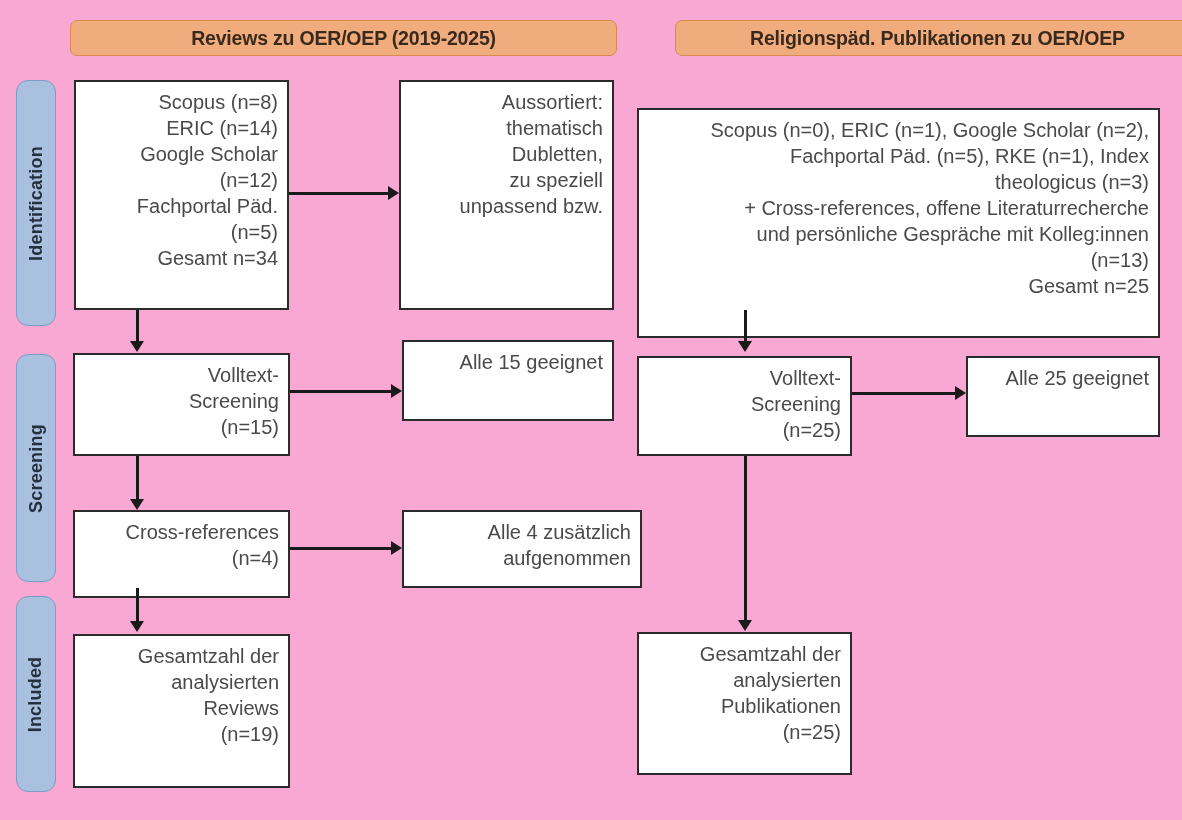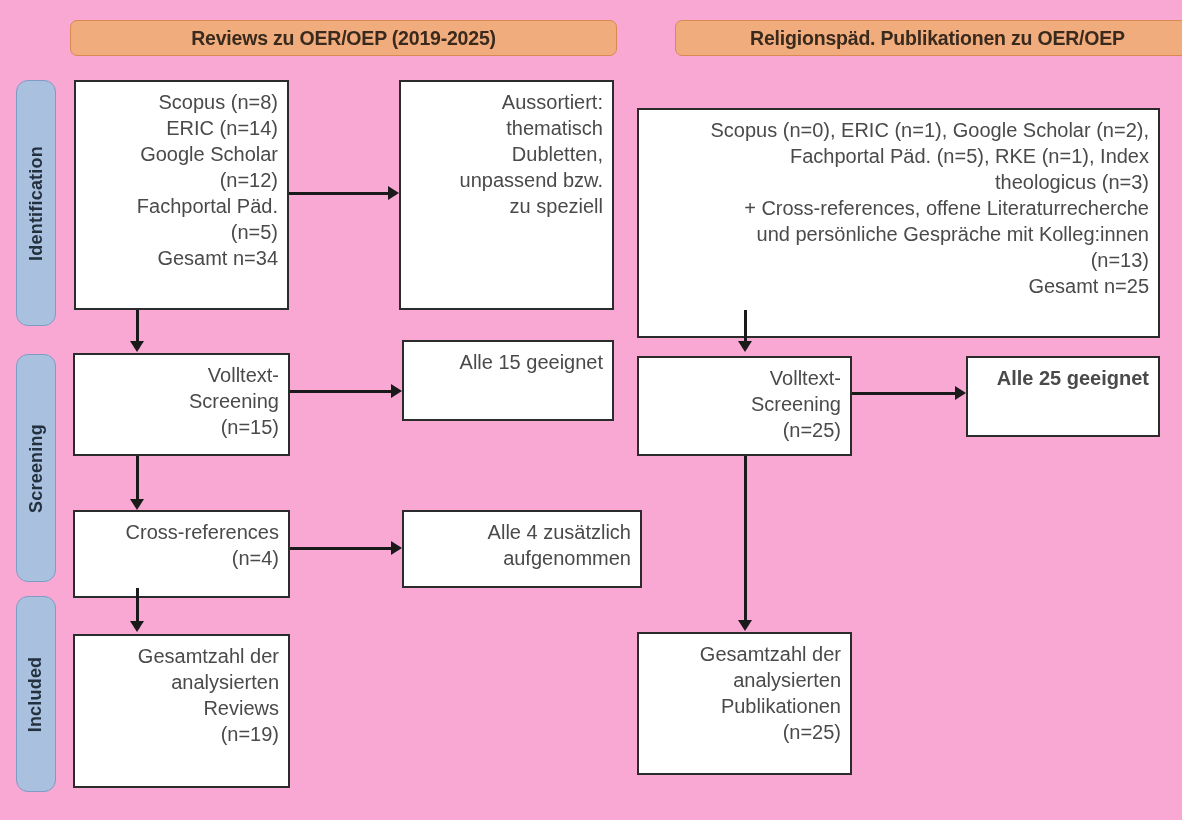--- a/index.html
+++ b/index.html
@@ -131,22 +131,22 @@
     <span class="line">(n=12)</span>
     <span class="line">Fachportal Päd.</span>
     <span class="line">(n=5)</span>
     <span class="line">Gesamt n=34</span>
   </div>
 
   <div class="node" style="left:399px; top:80px; width:215px; height:230px;">
     <span class="line">Aussortiert:</span>
     <span class="line">thematisch</span>
     <span class="line">Dubletten,</span>
+    <span class="line">zu speziell</span>
     <span class="line">unpassend bzw.</span>
-    <span class="line">zu speziell</span>
   </div>
 
   <div class="hline" style="left:289px; top:192px; width:99px;"></div>
   <div class="arrow-right" style="left:388px; top:186px;"></div>
 
   <div class="vline" style="left:136px; top:310px; width:3px; height:33px;"></div>
   <div class="arrow-down" style="left:130px; top:341px;"></div>
 
   <div class="node" style="left:73px; top:353px; width:217px; height:103px;">
     <span class="line">Volltext-</span>
@@ -199,21 +199,21 @@
 
   <div class="vline" style="left:744px; top:310px; width:3px; height:33px;"></div>
   <div class="arrow-down" style="left:738px; top:341px;"></div>
 
   <div class="node" style="left:637px; top:356px; width:215px; height:100px;">
     <span class="line">Volltext-</span>
     <span class="line">Screening</span>
     <span class="line">(n=25)</span>
   </div>
 
-  <div class="node" style="left:966px; top:356px; width:194px; height:81px;font-weight:bold;">
+  <div class="node" style="left:966px; top:356px; width:194px; height:81px;">
     <span class="line">Alle 25 geeignet</span>
   </div>
 
   <div class="hline" style="left:852px; top:392px; width:103px;"></div>
   <div class="arrow-right" style="left:955px; top:386px;"></div>
 
   <div class="vline" style="left:744px; top:456px; width:3px; height:166px;"></div>
   <div class="arrow-down" style="left:738px; top:620px;"></div>
 
   <div class="node" style="left:637px; top:632px; width:215px; height:143px;">

